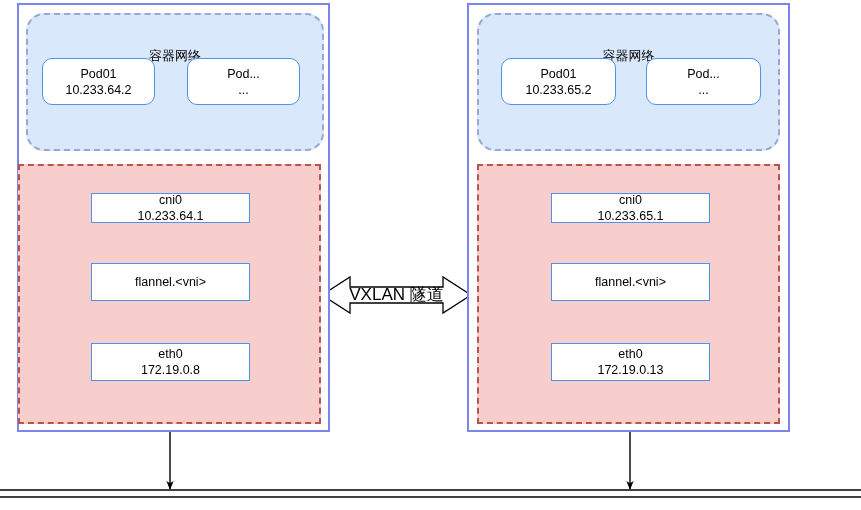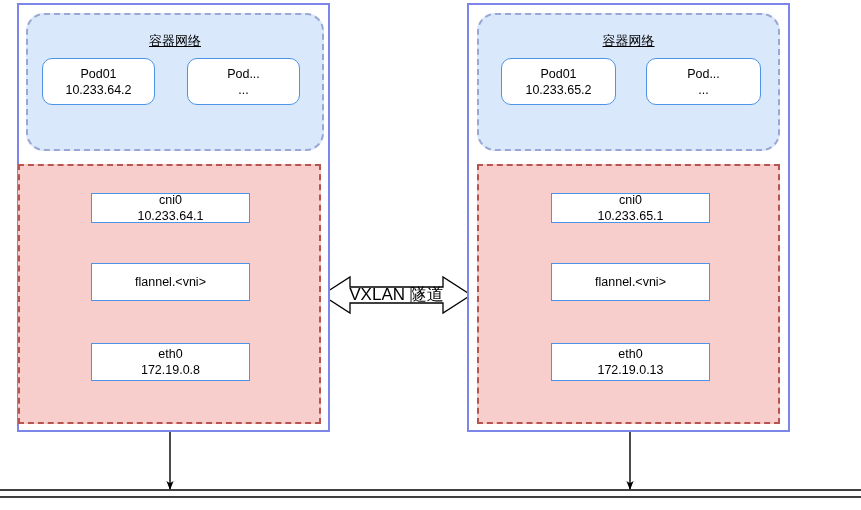--- a/index.html
+++ b/index.html
@@ -39,27 +39,26 @@
   }
   .host-net {
     position: absolute;
     box-sizing: border-box;
     border: 2px dashed #b85450;
     background: #f8cecc;
   }
   .container-net-title {
     position: absolute;
     width: 100%;
-    top: 18px;
+    top: 33px;
     left: 0;
     text-align: center;
     font-size: 13px;
     color: #000000;
     line-height: 16px;
-    text-decoration: underline;
   }
   .box {
     position: absolute;
     box-sizing: border-box;
     border: 1.6px solid #4d94e8;
     background: #ffffff;
     display: flex;
     flex-direction: column;
     align-items: center;
     justify-content: center;

